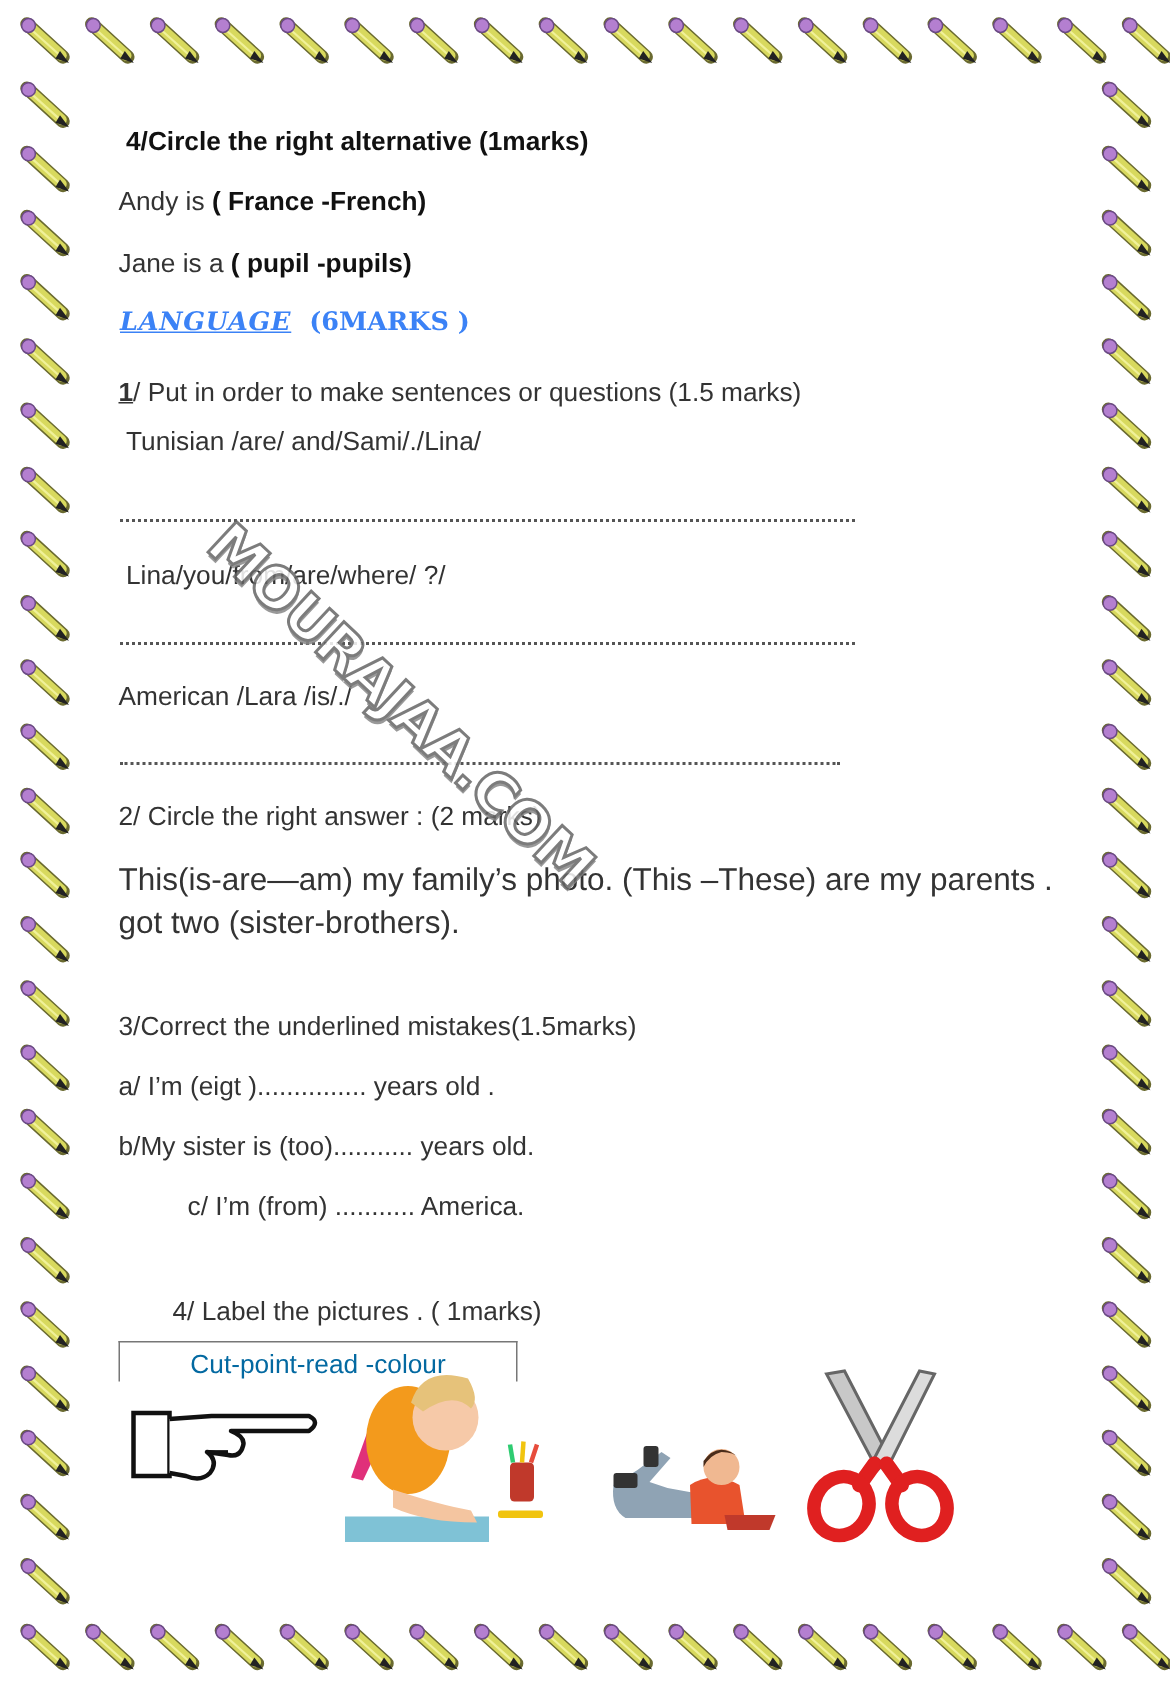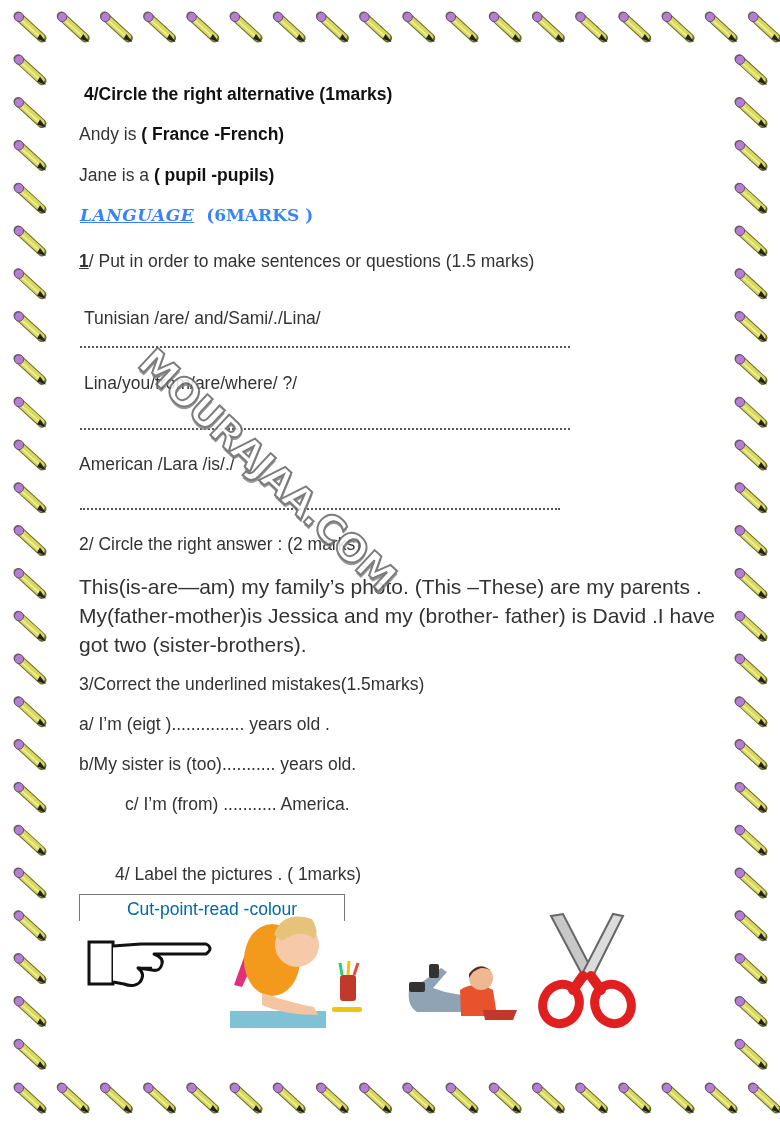--- a/index.html
+++ b/index.html
@@ -133,31 +133,30 @@
     <span>Jane is a </span><span class="b">( pupil -pupils)</span>
   </div>
 
   <div class="lang">
     <span class="t1">LANGUAGE</span><span class="t2">(6MARKS )</span>
   </div>
 
   <div class="line" style="left:79px;top:251px;">
     <span style="text-decoration:underline;font-weight:bold;">1</span><span>/ Put in order to make sentences or questions (1.5 marks)</span>
   </div>
-  <div class="line" style="left:84px;top:308px;">Tunisian /are/ and/Sami/./Lina/</div>
+  <div class="line" style="left:84px;top:284px;">Tunisian /are/ and/Sami/./Lina/</div>
   <div class="dots" style="left:80px;top:346px;width:490px;"></div>
   <div class="line" style="left:84px;top:373px;">Lina/you/from/are/where/ ?/</div>
   <div class="dots" style="left:80px;top:428px;width:490px;"></div>
   <div class="line" style="left:79px;top:454px;">American /Lara /is/./</div>
   <div class="dots" style="left:80px;top:508px;width:480px;"></div>
 
   <div class="line" style="left:79px;top:534px;">2/ Circle the right answer : (2 marks)</div>
   <div class="para">
     <div>This(is-are—am) my family’s photo.  (This –These) are my parents .</div>
-    <div>My(father-mother)is Jessica and my (brother- father) is David .I have</div>
     <div>got two (sister-brothers).</div>
   </div>
 
   <div class="line" style="left:79px;top:674px;">3/Correct the underlined mistakes(1.5marks)</div>
   <div class="line" style="left:79px;top:714px;">a/ I’m (eigt )............... years old .</div>
   <div class="line" style="left:79px;top:754px;">b/My sister is (too)........... years old.</div>
   <div class="line" style="left:79px;top:794px;margin-left:46px;">c/  I’m  (from) ........... America.</div>
   <div class="line" style="left:79px;top:864px;margin-left:36px;">4/ Label the pictures . ( 1marks)</div>
   <div class="wordbox">Cut-point-read -colour</div>
 

